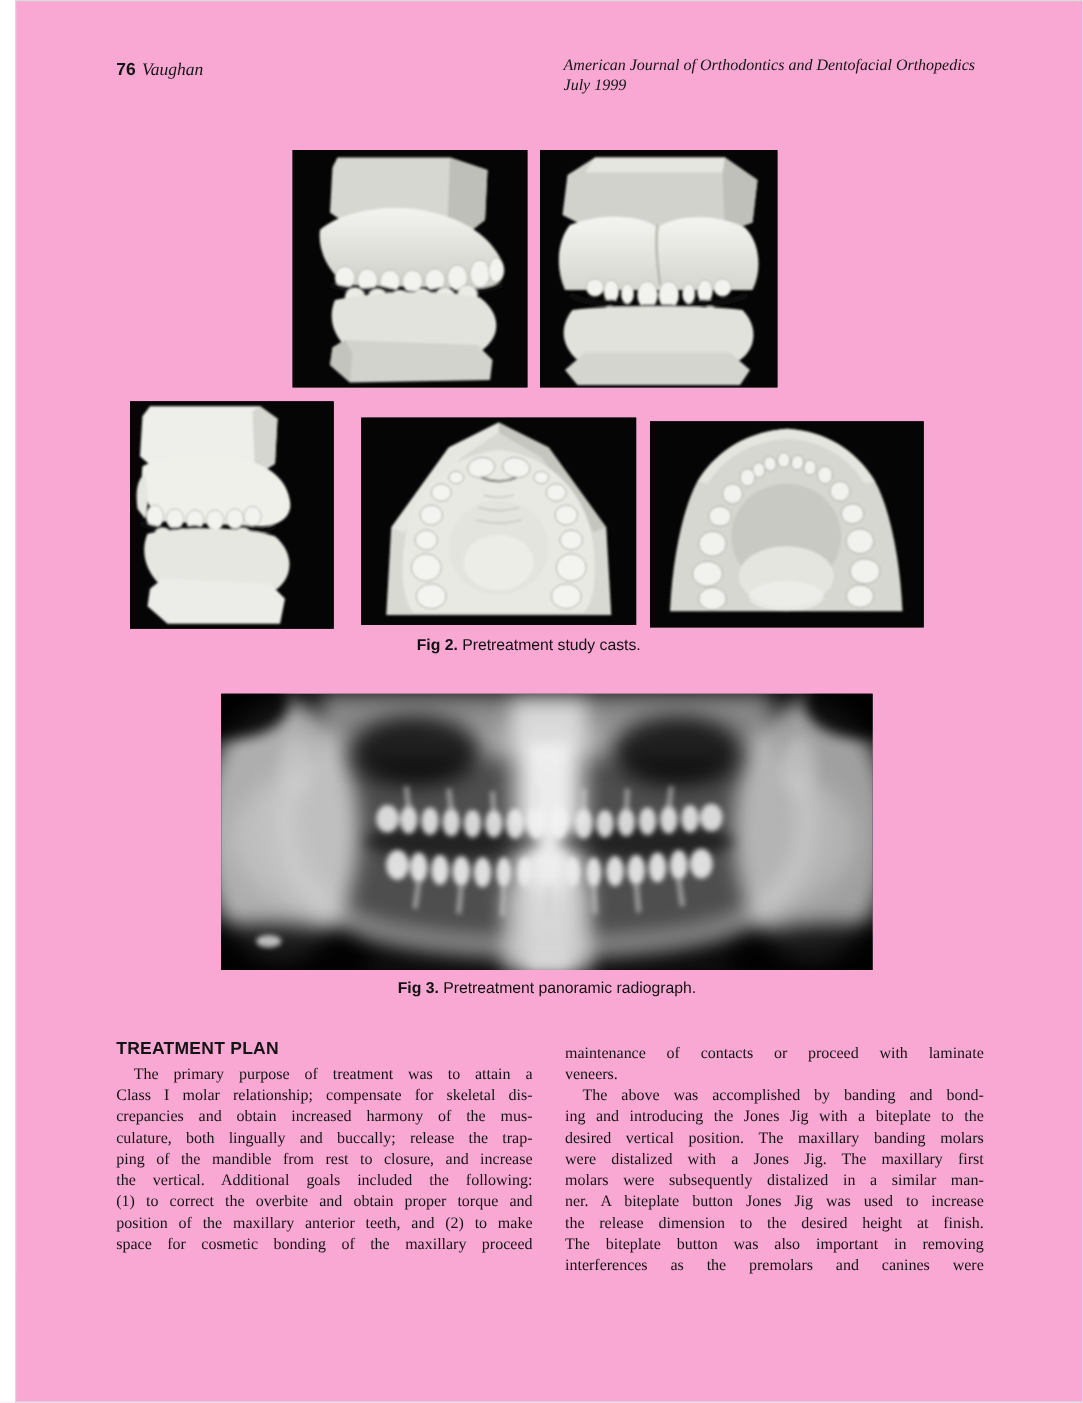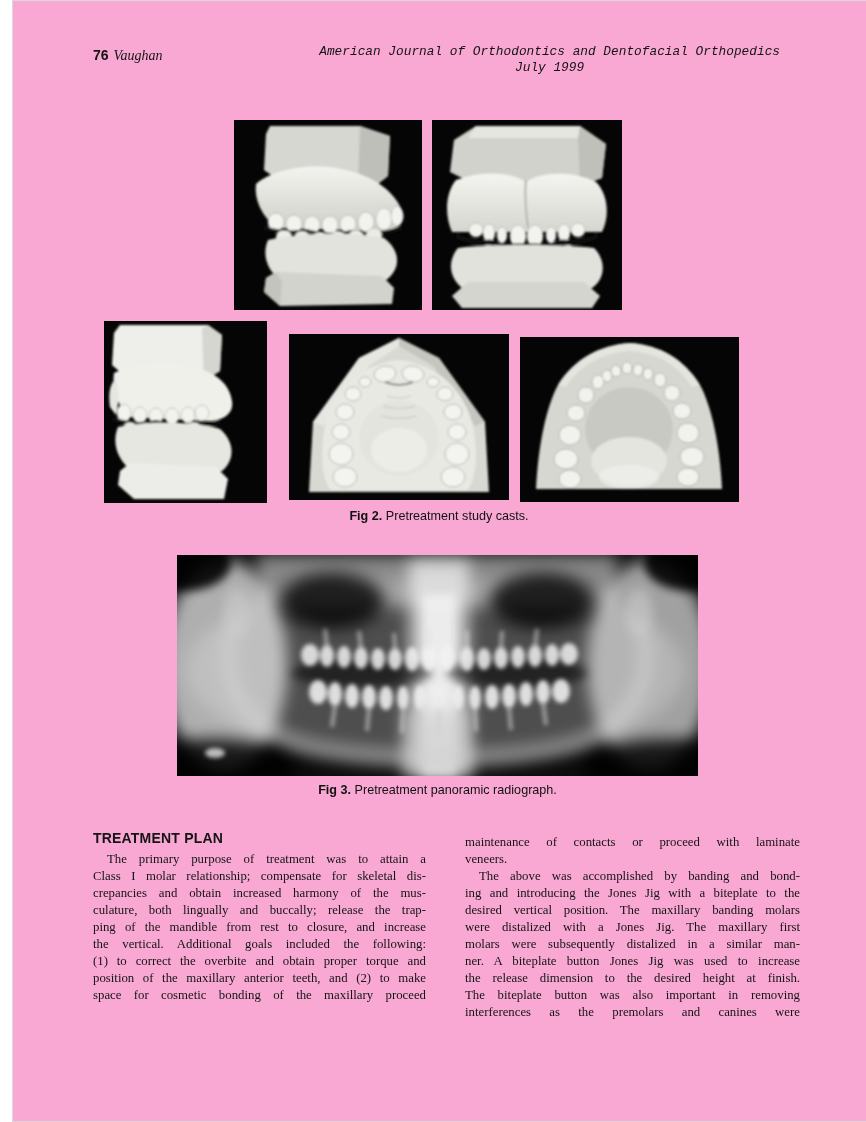--- a/index.html
+++ b/index.html
@@ -5,41 +5,41 @@
   html,body{margin:0;padding:0;background:#ffffff;}
   .page{position:relative;width:866px;height:1122px;background:#f9a8d4;overflow:hidden;
         font-family:"Liberation Serif", serif;color:#141414;
         box-shadow:inset 0 0 0 1px #d9d9d9;margin-left:12px;}
   .abs{position:absolute;}
 
   
   .hdr-left{left:81px;top:47px;font-size:14px;white-space:nowrap;}
   .pgnum{font-family:"Liberation Sans", sans-serif;font-weight:700;font-style:normal;}
   .author{font-style:italic;margin-left:5px;}
-  .hdr-right{right:98px;top:44px;text-align:center;line-height:16px;font-family:Liberation Mono, monospace;}
+  .hdr-right{right:98px;top:44px;text-align:left;line-height:16px;}
   .journal{font-style:italic;font-size:12.8px;}
   .issue{font-style:italic;font-size:12.8px;}
 
   
   .photo{position:absolute;background:#000;}
   .photo svg{display:block;width:100%;height:100%;}
   .figcap{position:absolute;text-align:center;font-family:"Liberation Sans", sans-serif;
           font-size:12.6px;color:#111;}
   .figcap .cap-label{font-weight:700;}
 
   
   .sec-heading{left:81px;top:830px;font-family:Liberation Sans, sans-serif;
                font-weight:700;font-size:14px;letter-spacing:.2px;white-space:nowrap;text-align:center;}
   .textcol{position:absolute;}
   .textcol .line{font-size:12.8px;line-height:17px;white-space:nowrap;
                  text-align:justify;text-align-last:justify;}
   .textcol .line.indent{text-indent:14px;}
   .textcol .line.end{text-align-last:left;}
   .col-left{left:81px;top:851px;width:333px;}
-  .col-right{left:453px;top:834px;width:335px;}
+  .col-right{left:440px;top:834px;width:335px;}
 </style>
 </head>
 <body>
 
 <div class="page">
 
   <div class="abs hdr-left">
     <span class="pgnum">76</span><span class="author">Vaughan</span>
   </div>
   <div class="abs hdr-right">
@@ -234,21 +234,21 @@
           <ellipse cx="50" cy="142" rx="11" ry="9"></ellipse>
             <ellipse cx="168" cy="140" rx="11" ry="9"></ellipse>
         </g>
         <ellipse cx="109" cy="92" rx="44" ry="42" fill="#c9c9c4"></ellipse>
         <ellipse cx="109" cy="124" rx="38" ry="24" fill="#e5e5e0"></ellipse>
         <ellipse cx="109" cy="140" rx="30" ry="12" fill="#f0f0eb" opacity="0.7"></ellipse>
       </g>
     </svg>
   </div>
 
-  <div class="figcap" style="left:92px;top:509px;width:670px;">
+  <div class="figcap" style="left:76px;top:509px;width:670px;">
     <span class="cap-label">Fig 2.</span>
     <span>Pretreatment study casts.</span>
   </div>
 
   <div class="photo" style="left:165px;top:555px;width:521px;height:221px;">
     <svg viewBox="0 0 521 221" preserveAspectRatio="none">
       <defs>
         <filter id="xb1" x="-30%" y="-30%" width="160%" height="160%">
             <feGaussianBlur stdDeviation="8"></feGaussianBlur>
           </filter>

